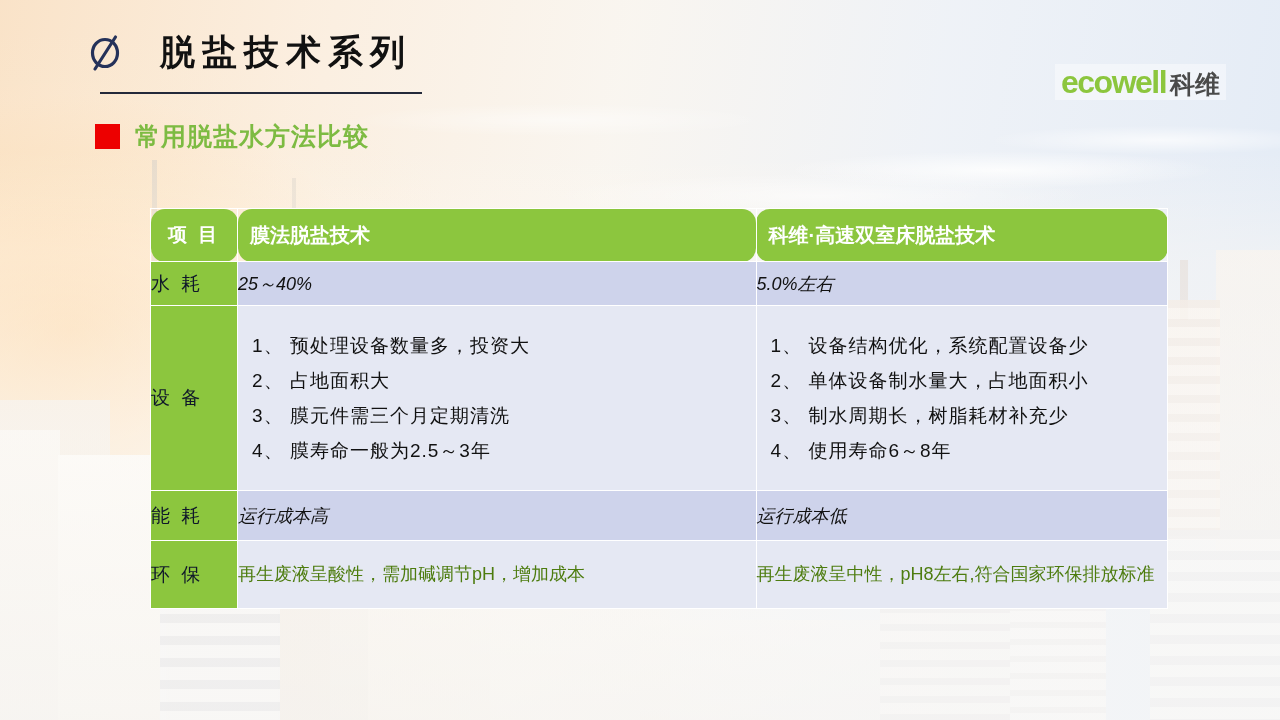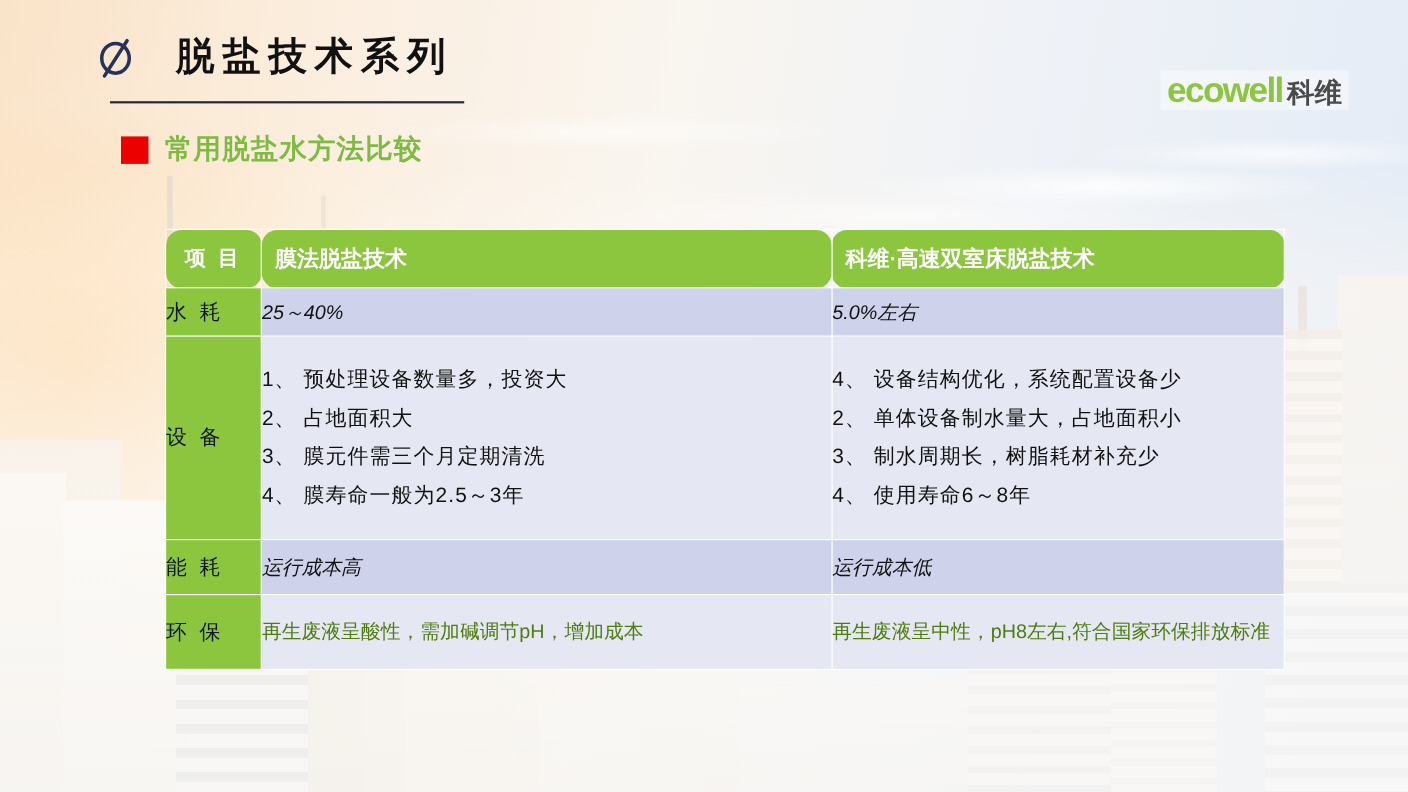--- a/index.html
+++ b/index.html
@@ -150,21 +150,21 @@
     left: 100px;
     top: 92px;
     width: 322px;
     height: 2px;
     background: #23293a;
   }
 
   
   .subtitle-row {
     position: absolute;
-    left: 110px;
+    left: 95px;
     top: 124px;
     display: flex;
     align-items: center;
     gap: 15px;
   }
   .sub-bullet {
     width: 25px;
     height: 25px;
     background: #ED0000;
     flex: 0 0 auto;
@@ -251,21 +251,21 @@
   .v-light { background: #E5E8F3; color: #111111; }
 
   .cell-pad   { padding: 10px 12px; font-size: 18px; line-height: 1.45; }
   .cell-pad-s { padding: 13px 12px; font-size: 18px; }
 
   .row-h-small { height: 44px; }
   .row-h-big   { height: 185px; }
   .row-h-med   { height: 50px; }
   .row-h-two   { height: 68px; }
 
-  ul.items { list-style: none; margin: 0; padding: 0; }
+  ul.items { list-style: none; margin: 14px; padding: 0; }
   ul.items li {
     font-size: 19px;
     line-height: 1;
     padding: 8px 0;
     color: #111111;
     white-space: nowrap;
   }
   .num { letter-spacing: 1px; }
 
   .wrap2 { font-size: 18px; line-height: 1.8; color: #4d7c0f; }
@@ -345,21 +345,21 @@
         <td class="v-light cell-pad">
           <ul class="items">
             <li class="num">1、 预处理设备数量多，投资大</li>
             <li class="num">2、 占地面积大</li>
             <li class="num">3、 膜元件需三个月定期清洗</li>
             <li class="num">4、 膜寿命一般为2.5～3年</li>
           </ul>
         </td>
         <td class="v-light cell-pad">
           <ul class="items">
-            <li class="num">4、 设备结构优化，系统配置设备少</li>
+            <li class="num">1、 设备结构优化，系统配置设备少</li>
             <li class="num">2、 单体设备制水量大，占地面积小</li>
             <li class="num">3、  制水周期长，树脂耗材补充少</li>
             <li class="num">4、 使用寿命6～8年</li>
           </ul>
         </td>
       </tr>
 
       <tr class="row-h-med">
         <td class="lblcell">能 耗</td>
         <td class="v-dark cell-pad-s">运行成本高</td>

